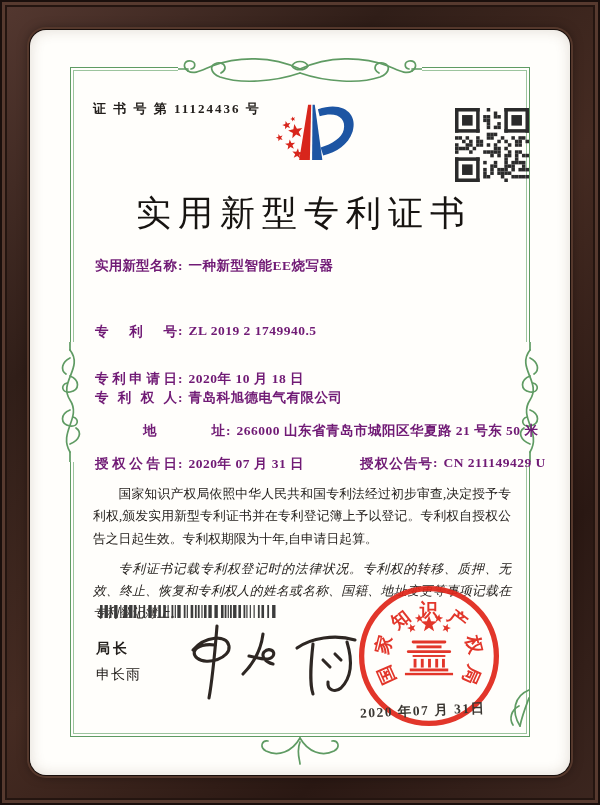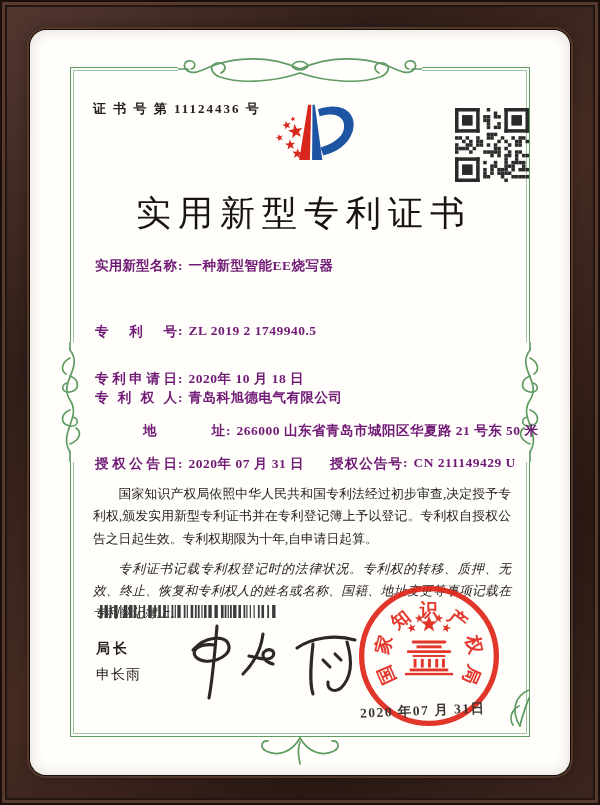--- a/index.html
+++ b/index.html
@@ -29,21 +29,21 @@
   .doc-title{position:absolute;left:4px;top:160px;width:100%;text-align:center;
     font-size:35px;font-weight:400;letter-spacing:7px;color:#171411;}
   
   .row{position:absolute;left:65px;right:60px;height:20px;font-size:13.5px;
     font-weight:700;color:#701a75;white-space:nowrap;}
   .row .lbl{display:inline-block;width:82px;text-align:justify;text-align-last:justify;
     vertical-align:top;}
   .row .colon{display:inline-block;margin:0 6px 0 1px;}
   .row .val{letter-spacing:.5px;}
   .row .second{position:absolute;left:235px;top:0;}
-  .row .second .lbl{width:72px;}
+  .row .second .lbl{width:72px;margin-left:30px;}
   
   .body-text{position:absolute;left:55px;top:445px;width:434px;font-size:12.8px;
     line-height:1.74;text-align:justify;color:#26221f;}
   .body-text p{margin:8px;text-indent:2em;}
   .body-text p.kai{font-style:italic;}
   
   .barcode{position:absolute;left:70px;top:574px;}
   .signer-title{position:absolute;left:66px;top:610px;font-size:14px;font-weight:700;
     letter-spacing:3px;color:#24201d;}
   .signer-name{position:absolute;left:66px;top:636px;font-size:14px;font-weight:400;

